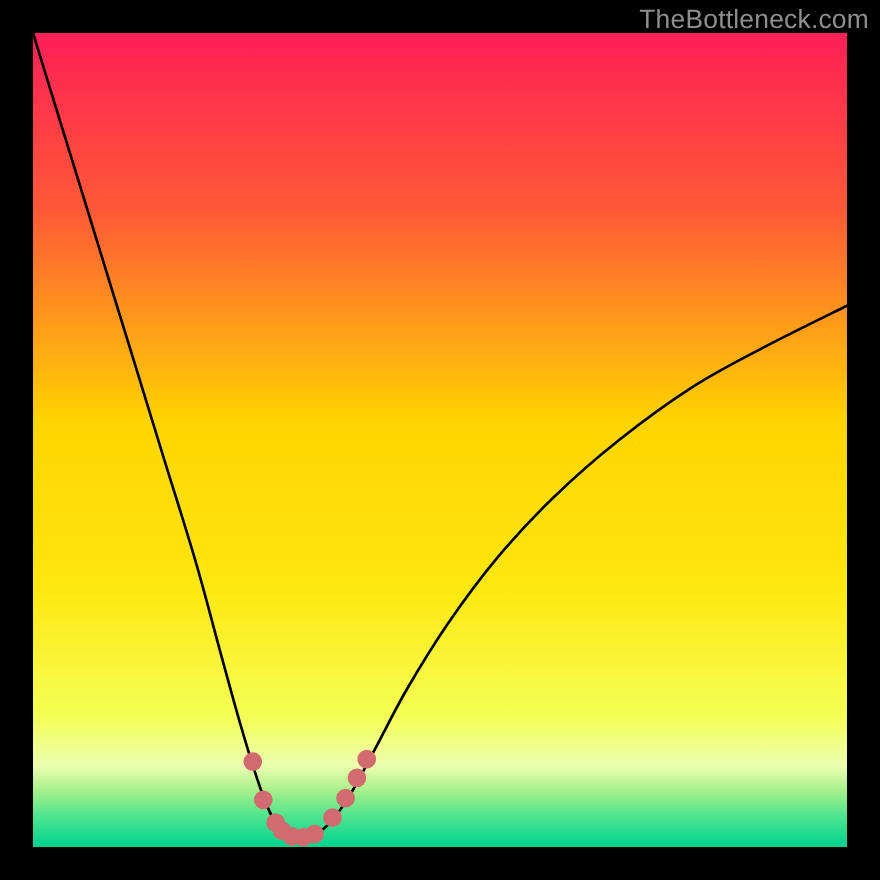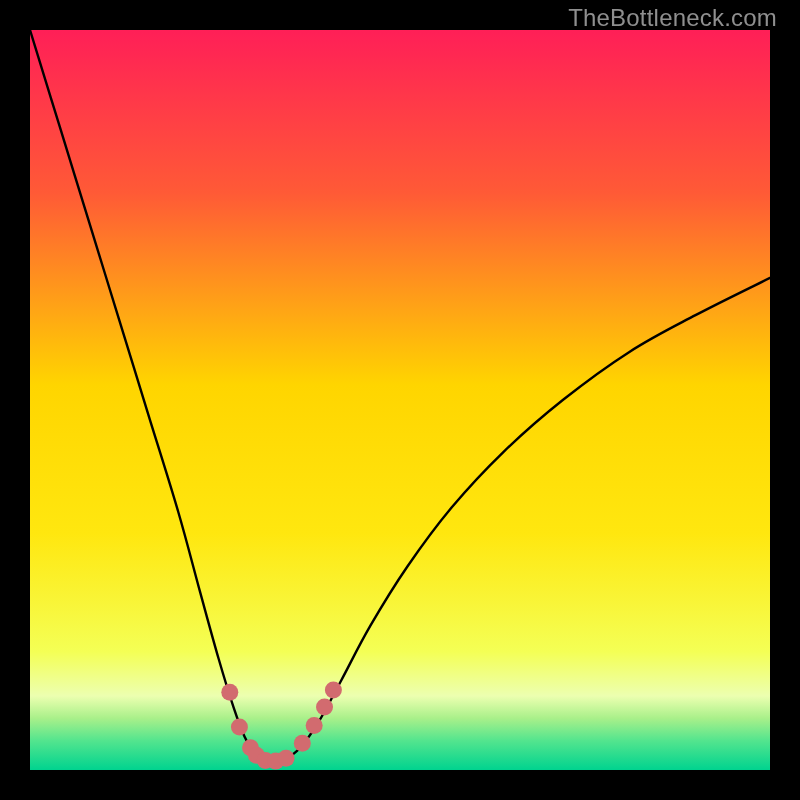--- a/index.html
+++ b/index.html
@@ -25,21 +25,21 @@
     width: 740px;
     height: 740px;
     overflow: hidden;
   }
   .plot-area svg {
     display: block;
   }
   .watermark {
     position: absolute;
     top: 4px;
-    right: 23px;
+    right: 10px;
     font-family: Arial, Helvetica, sans-serif;
     font-size: 24px;
     font-weight: 500;
     color: #8f8f8f;
     letter-spacing: 0.2px;
   }
 </style>
 </head>
 <body>
 

